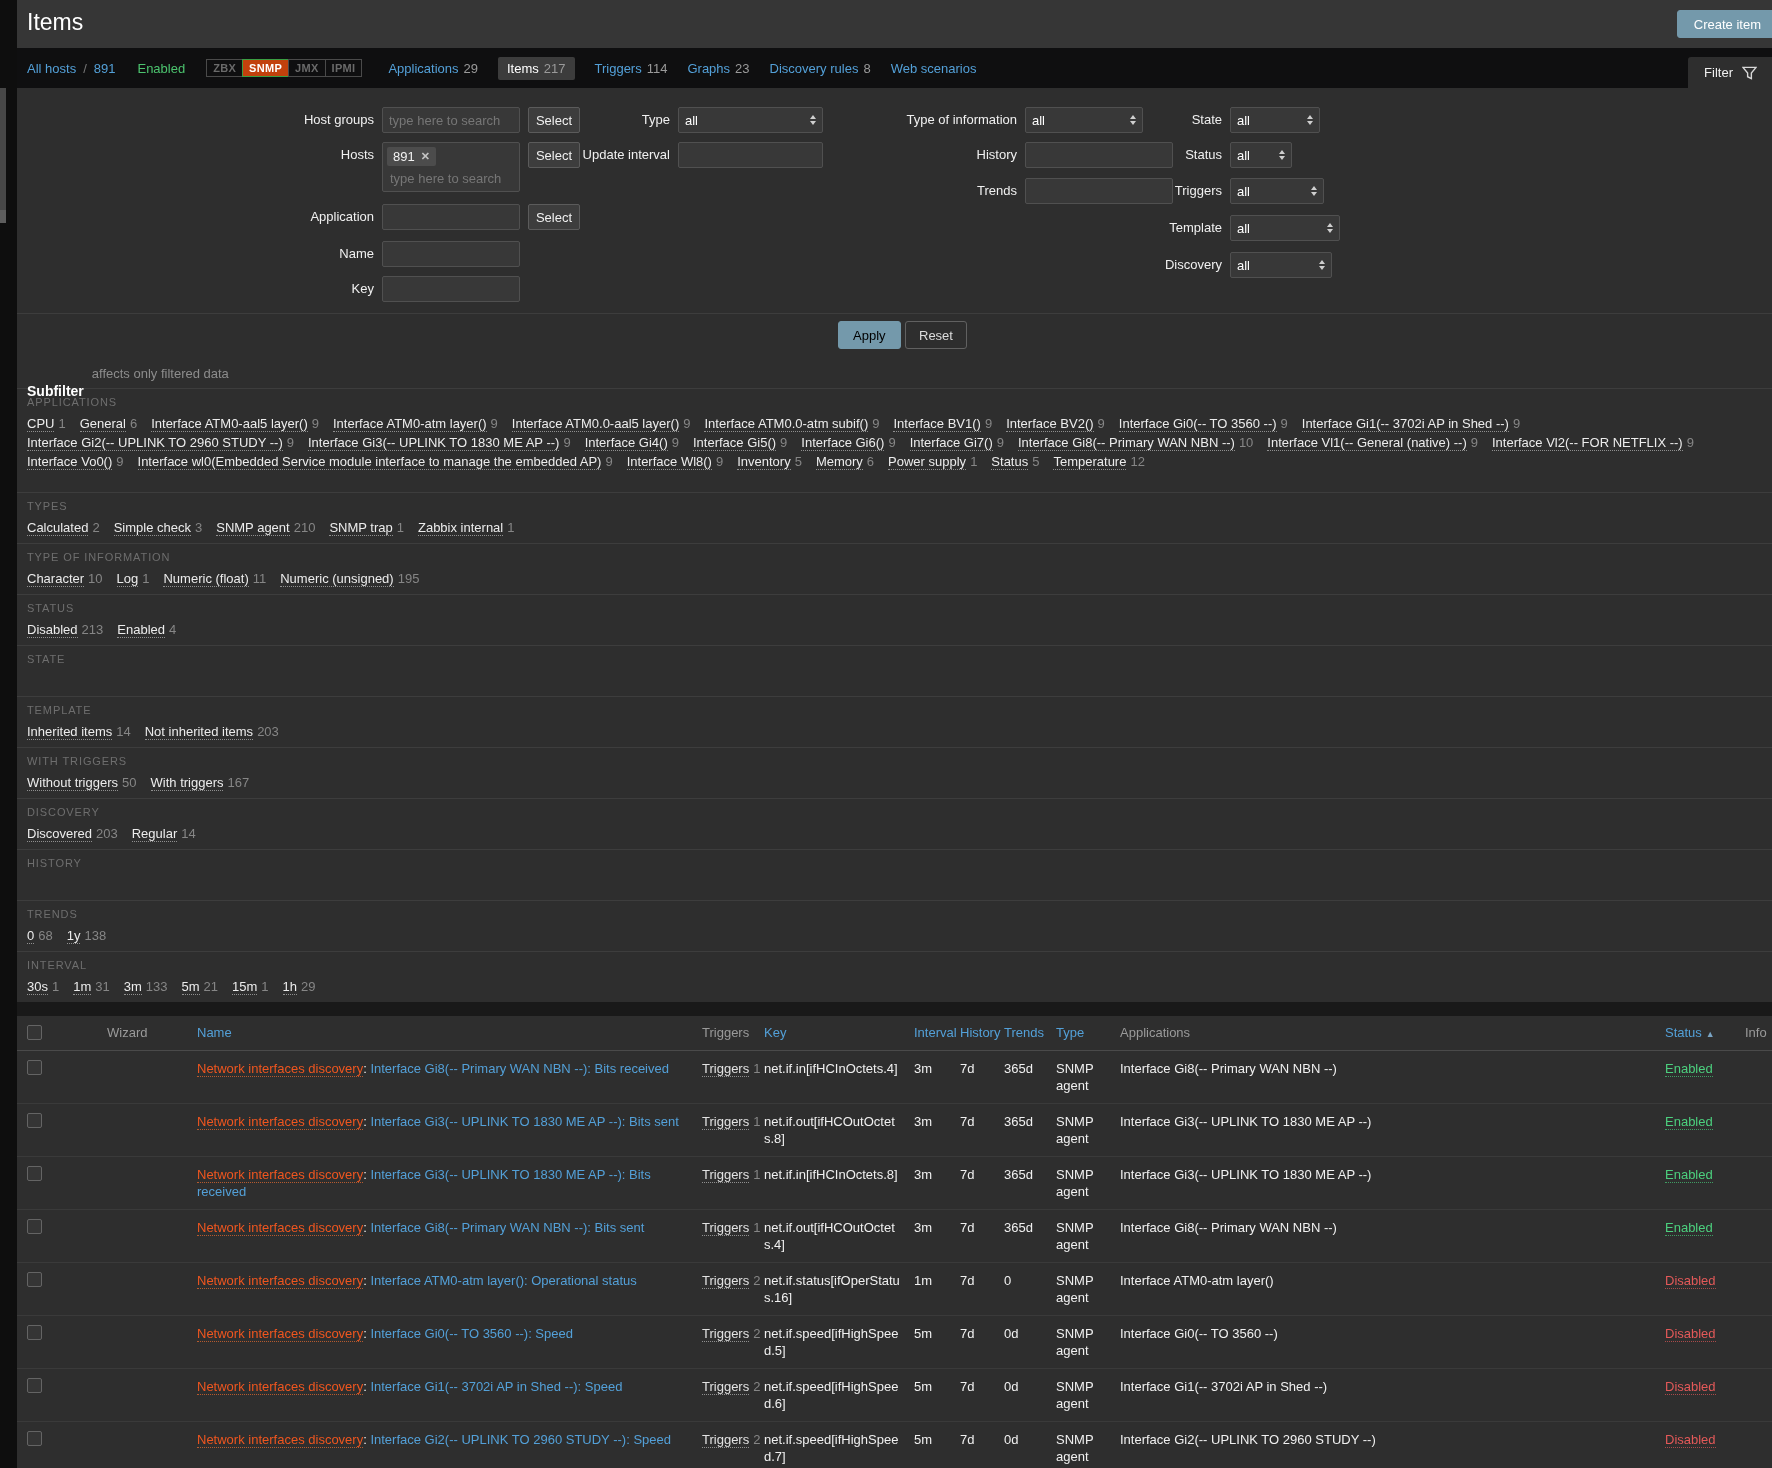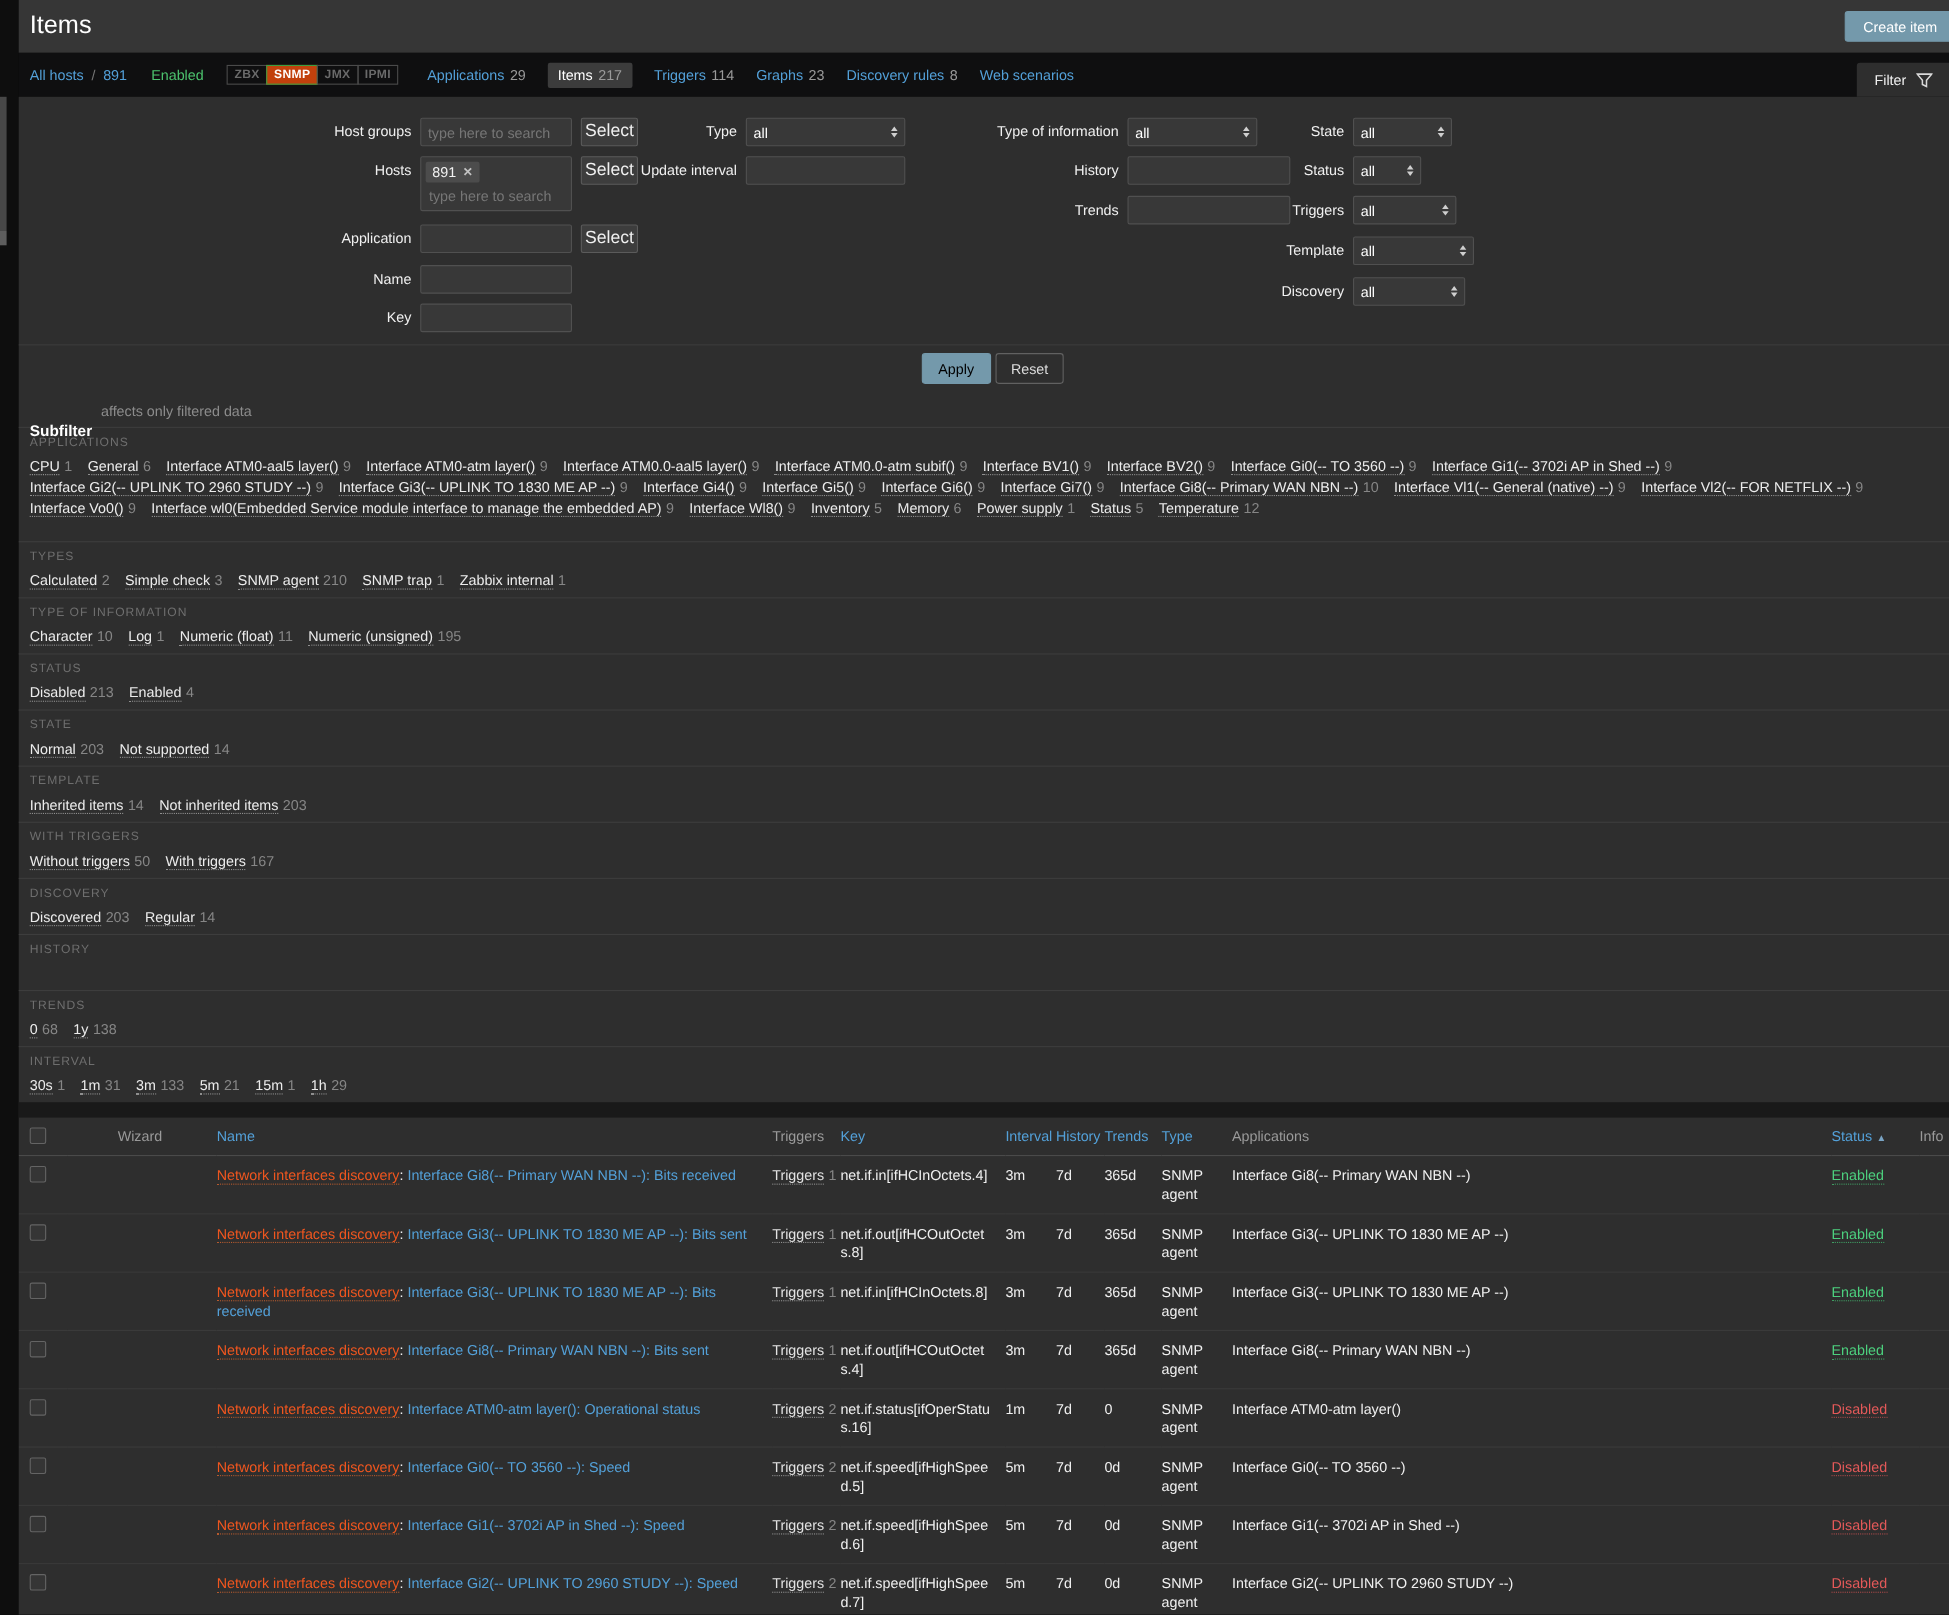--- a/index.html
+++ b/index.html
@@ -43,21 +43,21 @@
   
   .content-bg { position:absolute; left:17px; right:0; top:88px; bottom:0; background:#2e2e2e; }
 
   
   .filter-area { position:absolute; left:17px; right:0; top:88px; height:270px; }
   .f-label { position:absolute; height:26px; line-height:26px; text-align:right; color:#f0f0f0; }
   .f-input { position:absolute; height:26px; background:#383838; border:1px solid #505050;
     border-radius:2px; color:#fff; font-family:inherit; font-size:13px; padding:0 6px; }
   .f-input::placeholder { color:#767676; }
   .f-btn { position:absolute; height:26px; background:#3d3d3d; border:1px solid #5b5b5b;
-    border-radius:2px; color:#f0f0f0; font-size:16px; font-family:inherit; cursor:pointer; }
+    border-radius:2px; color:#f0f0f0; font-size:13px; font-family:inherit; cursor:pointer; }
   .f-select { position:absolute; height:26px; background:#383838; border:1px solid #505050;
     border-radius:2px; color:#fff; display:flex; align-items:center; justify-content:space-between;
     padding:0 6px; cursor:pointer; }
   .arrows { display:flex; flex-direction:column; gap:2px; }
   .tri-up { width:0; height:0; border-left:3.5px solid transparent; border-right:3.5px solid transparent;
     border-bottom:4.5px solid #cfcfcf; }
   .tri-dn { width:0; height:0; border-left:3.5px solid transparent; border-right:3.5px solid transparent;
     border-top:4.5px solid #cfcfcf; }
   .multiselect { position:absolute; background:#383838; border:1px solid #505050; border-radius:2px; }
   .chip { display:inline-flex; align-items:center; gap:6px; background:#4c4c4c; border-radius:2px;
@@ -321,24 +321,20 @@
         </div>
         <div class="sf-section">
           <div class="sf-title">STATUS</div>
           <div class="sf-links">
             <span class="sf-item"><span class="sf-link">Disabled</span><span class="sf-count">213</span></span>
             <span class="sf-item"><span class="sf-link">Enabled</span><span class="sf-count">4</span></span>
           </div>
         </div>
         <div class="sf-section">
           <div class="sf-title">STATE</div>
-          <div class="sf-links">
-            <span class="sf-item"><span class="sf-link">Normal</span><span class="sf-count">203</span></span>
-            <span class="sf-item"><span class="sf-link">Not supported</span><span class="sf-count">14</span></span>
-          </div>
         </div>
         <div class="sf-section">
           <div class="sf-title">TEMPLATE</div>
           <div class="sf-links">
             <span class="sf-item"><span class="sf-link">Inherited items</span><span class="sf-count">14</span></span>
             <span class="sf-item"><span class="sf-link">Not inherited items</span><span class="sf-count">203</span></span>
           </div>
         </div>
         <div class="sf-section">
           <div class="sf-title">WITH TRIGGERS</div>

